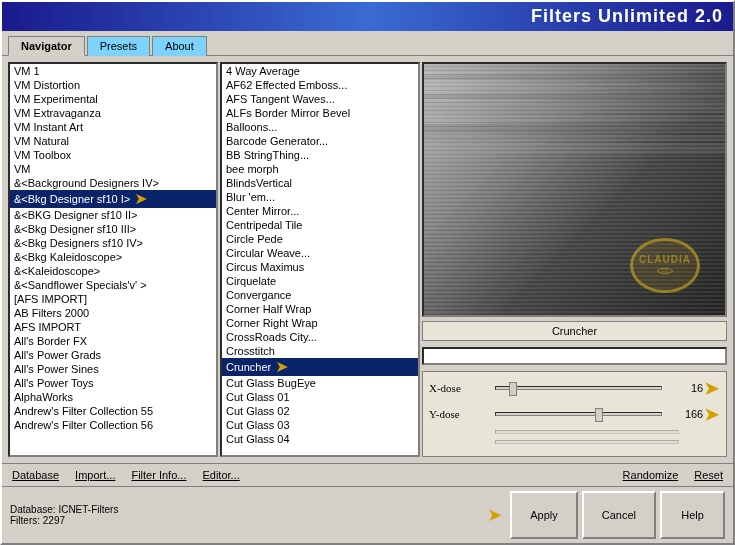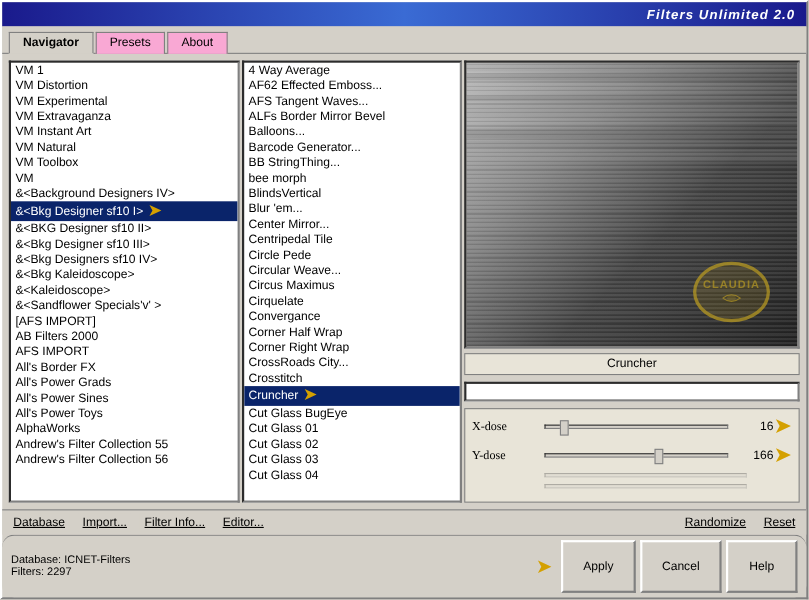--- a/index.html
+++ b/index.html
@@ -19,40 +19,39 @@
       border: 2px solid #fff;
       border-right-color: #808080;
       border-bottom-color: #808080;
       display: flex;
       flex-direction: column;
     }
 
     .title-bar {
       background: linear-gradient(to right, #1a1a8c, #3a6bd4, #1a1a8c);
       color: #fff;
-      font-size: 12px;
-      font-style: italic;
+      font-size: 18px;
       font-weight: bold;
       text-align: right;
       padding: 4px 10px;
       letter-spacing: 1px;
     }
 
     .tab-bar {
       display: flex;
       background: #d4d0c8;
       padding: 4px 6px 0;
       border-bottom: 1px solid #808080;
     }
 
     .tab {
       padding: 3px 12px;
       border: 1px solid #808080;
       border-bottom: none;
-      background: #f9a8d4;
+      background: #7dd3fc;
       cursor: pointer;
       margin-right: 2px;
       position: relative;
       top: 1px;
     }
 
     .tab.active {
       background: #d4d0c8;
       border-bottom: 1px solid #d4d0c8;
       z-index: 1;
@@ -224,21 +223,20 @@
       text-decoration: underline;
     }
 
     .action-bar {
       display: flex;
       background: #d4d0c8;
       border-top: 1px solid #808080;
       padding: 4px 8px;
       align-items: center;
       gap: 4px;
-      border-radius: 11px;
     }
 
     .status-text {
       flex: 1;
       font-size: 11px;
     }
 
     .status-line {
       font-size: 10px;
       color: #000;

